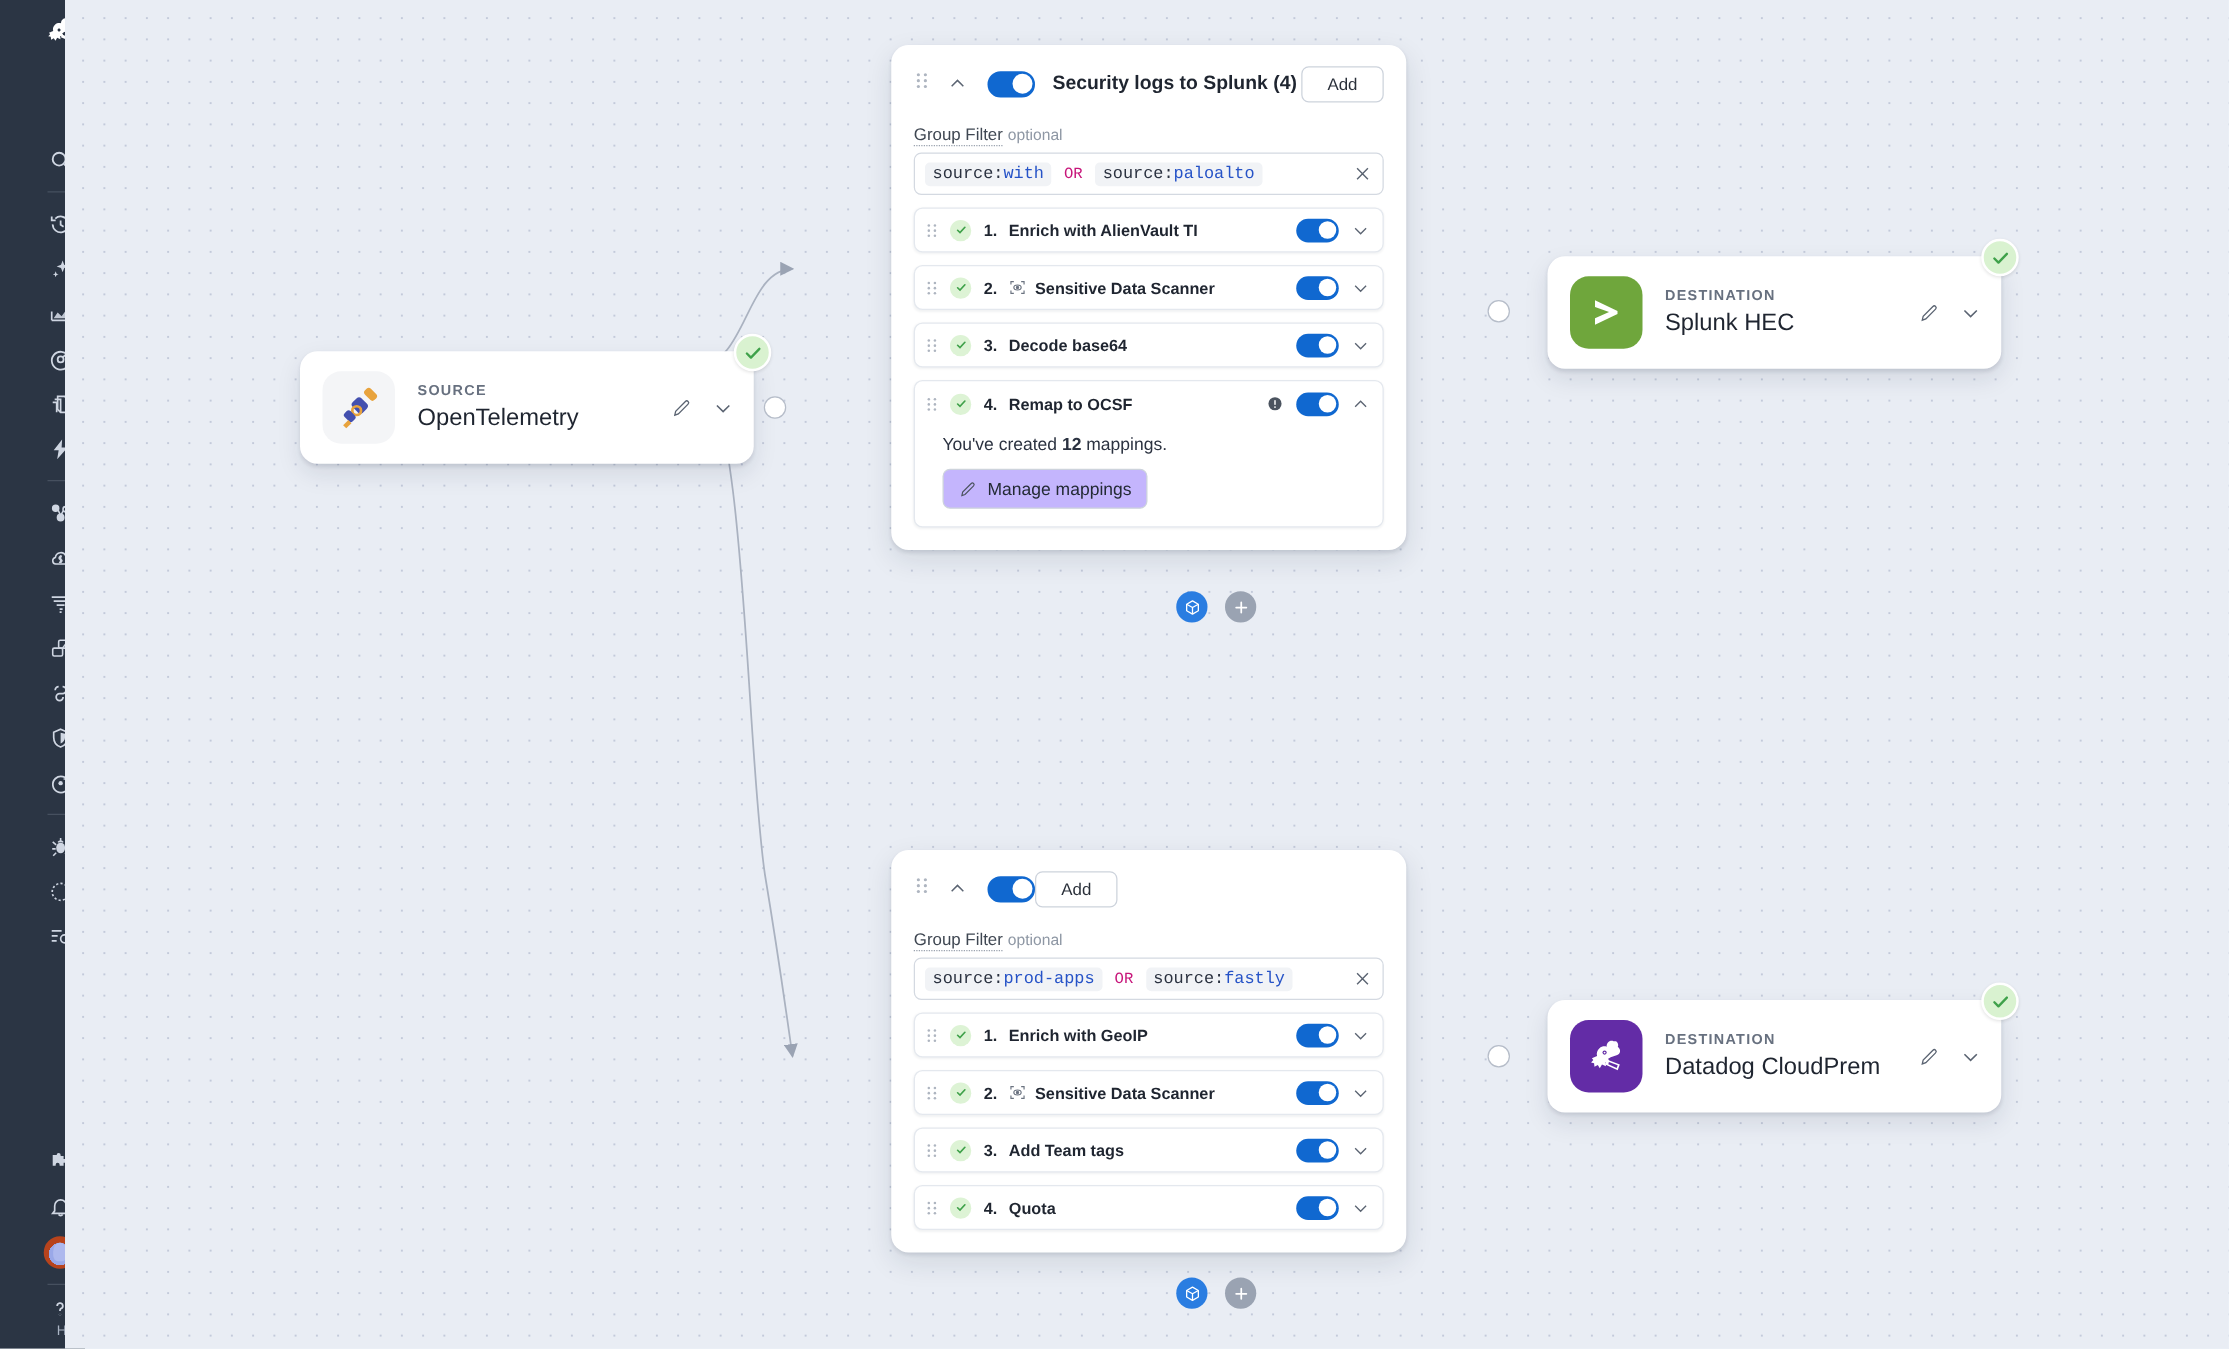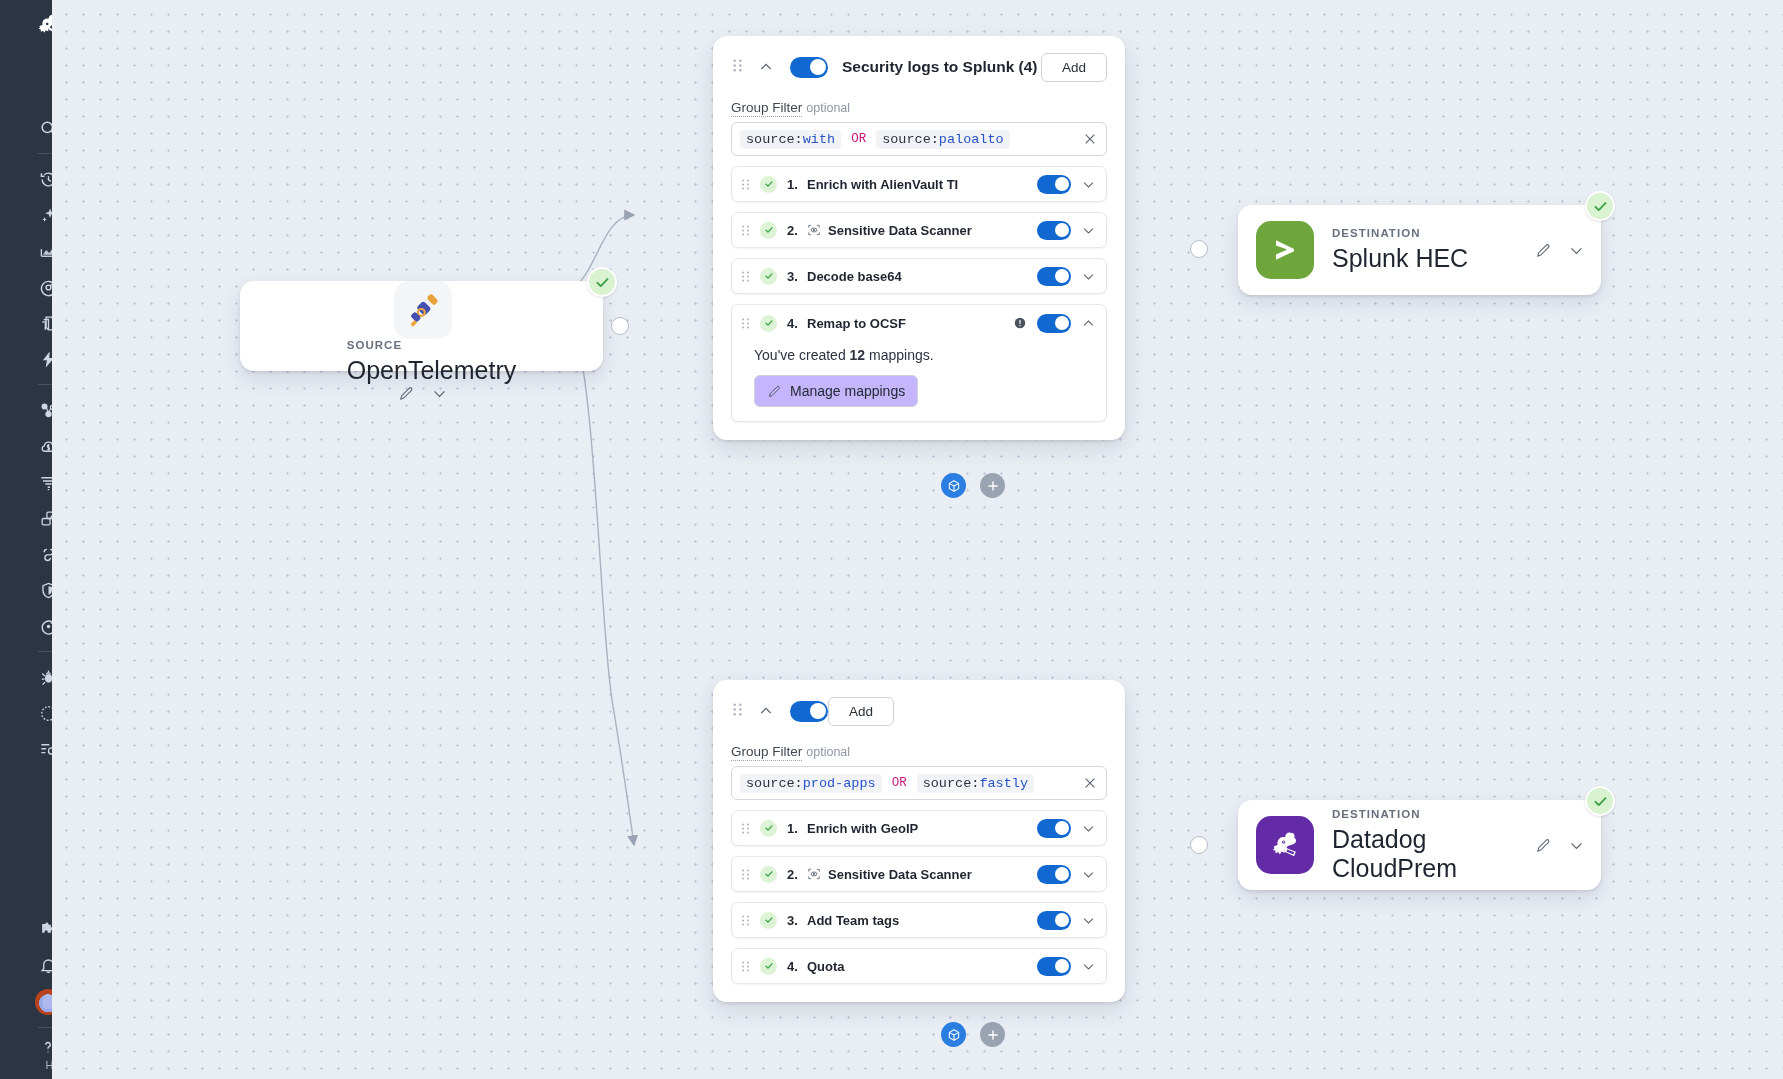--- a/index.html
+++ b/index.html
@@ -65,21 +65,21 @@
     width: 58px; height: 58px; border-radius: 15px;
     flex: 0 0 58px;
     display: flex; align-items: center; justify-content: center;
     overflow: hidden;
   }
   .node .n-text { flex: 1 1 auto; margin-left: 18px; }
   .n-kicker {
     font-size: 11.5px; letter-spacing: .09em; font-weight: 700;
     color: #67707f; text-transform: uppercase;
   }
-  .n-title { font-size: 25px; color: #1f2530; margin-top: 5px; }
+  .n-title { font-size: 19px; color: #1f2530; margin-top: 5px; }
   .n-actions { display: flex; align-items: center; gap: 16px; color: #5b6472; }
   .n-actions span { cursor: pointer; display:flex; }
   .badge-ok {
     position: absolute; right: -14px; top: -14px;
     width: 30px; height: 30px; border-radius: 50%;
     background: #d9f2d0; border: 2px solid #fff;
     display: flex; align-items: center; justify-content: center;
     box-shadow: 0 1px 3px rgba(0,0,0,.12);
   }
 
@@ -350,21 +350,21 @@
 
       <path d="M507 292 C 545 292, 545 215, 582 215" stroke="#aab2c0" stroke-width="1.4" fill="none" marker-end="url(#arw)"></path>
 
       <path d="M507 292 C 545 330, 545 600, 560 700 C 570 760, 575 795, 582 845" stroke="#aab2c0" stroke-width="1.4" fill="none" marker-end="url(#arw)"></path>
 
       <path d="M965 249 L 1050 249" stroke="#aab2c0" stroke-width="1.4" fill="none" marker-end="url(#arw)"></path>
 
       <path d="M965 845 L 1050 845" stroke="#aab2c0" stroke-width="1.4" fill="none" marker-end="url(#arw)"></path>
     </svg>
 
-    <div class="node" style="left:188px; top:281px; width:363px; height:90px;flex-direction:column;">
+    <div class="node" style="left:188px; top:281px; width:363px; height:90px;">
       <div class="badge-ok">
         <svg width="15" height="15" viewBox="0 0 24 24" fill="none" stroke="#3fa14a" stroke-width="3" stroke-linecap="round" stroke-linejoin="round">
             <path d="M4 12.5l5.2 5.2L20 6.5"></path>
           </svg>
       </div>
       <div class="n-icon" style="background:#f4f5f7;">
         <svg width="40" height="40" viewBox="0 0 48 48">
           <rect x="29" y="7" width="13" height="8" rx="3" transform="rotate(45 35 11)" fill="#e8a33d"></rect>
           <rect x="18" y="16" width="14" height="12" rx="3.5" transform="rotate(45 25 22)" fill="#4350af"></rect>
           <circle cx="22" cy="27" r="4.2" fill="none" stroke="#e8a33d" stroke-width="2.6"></circle>

